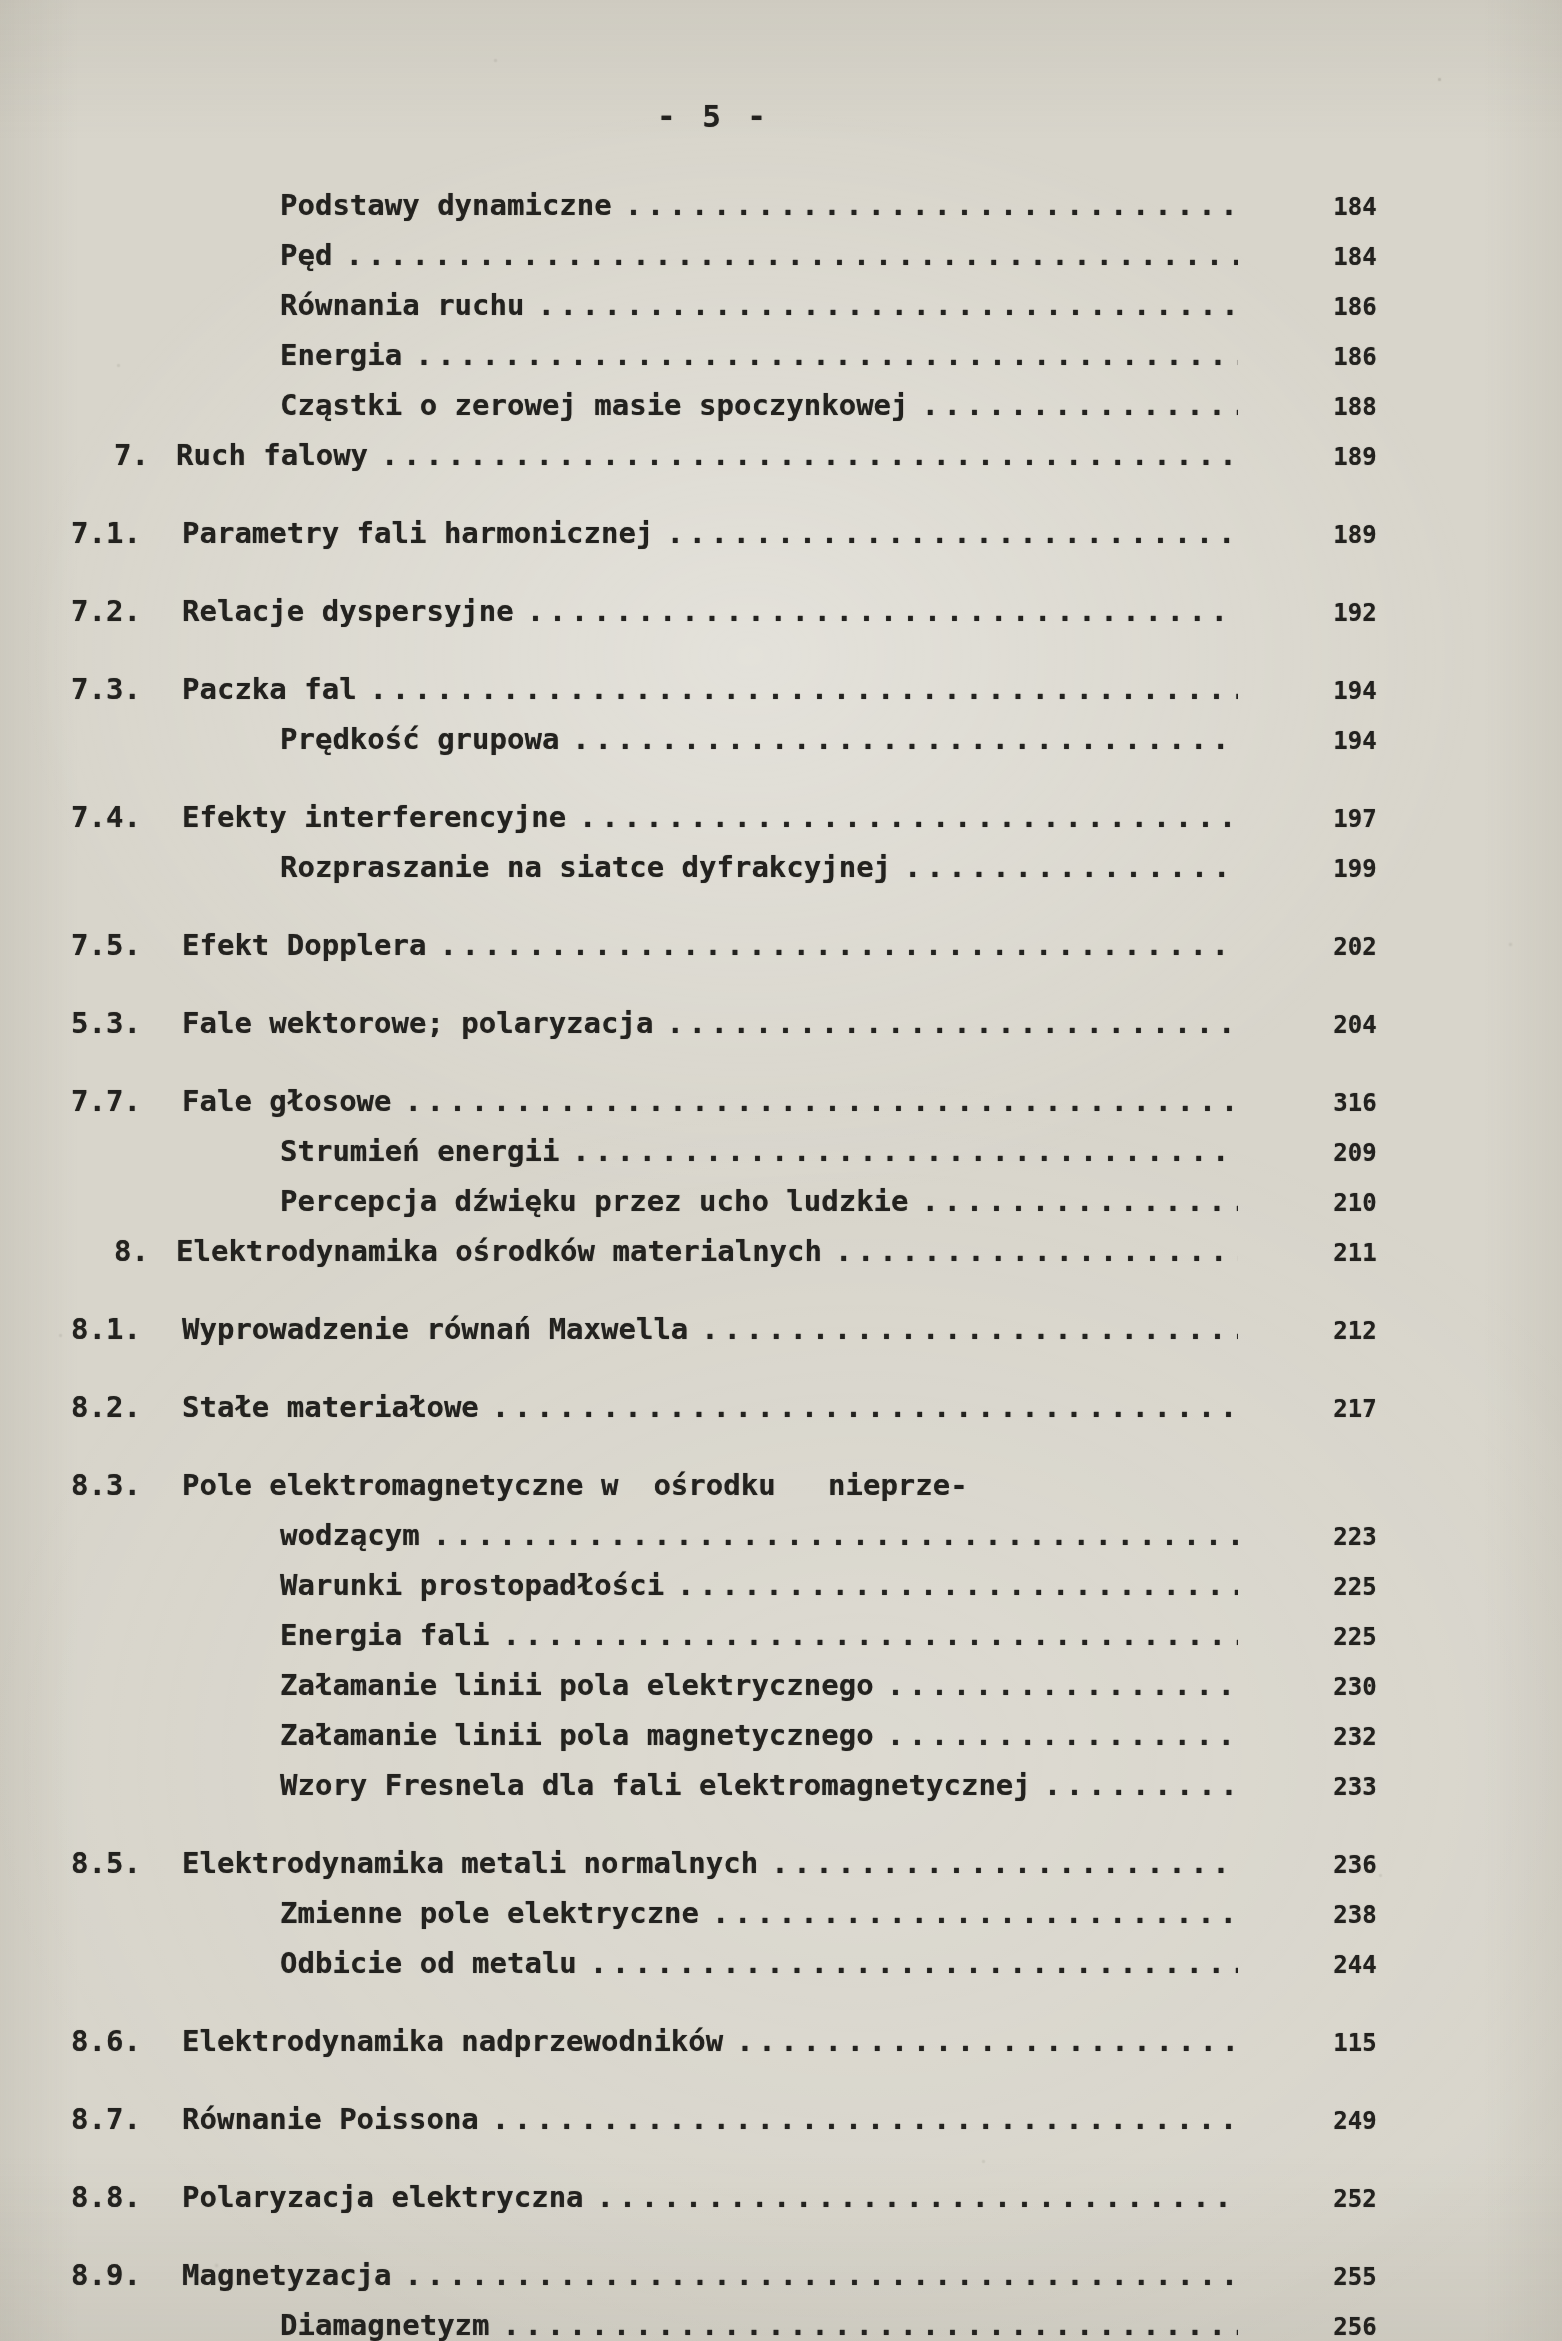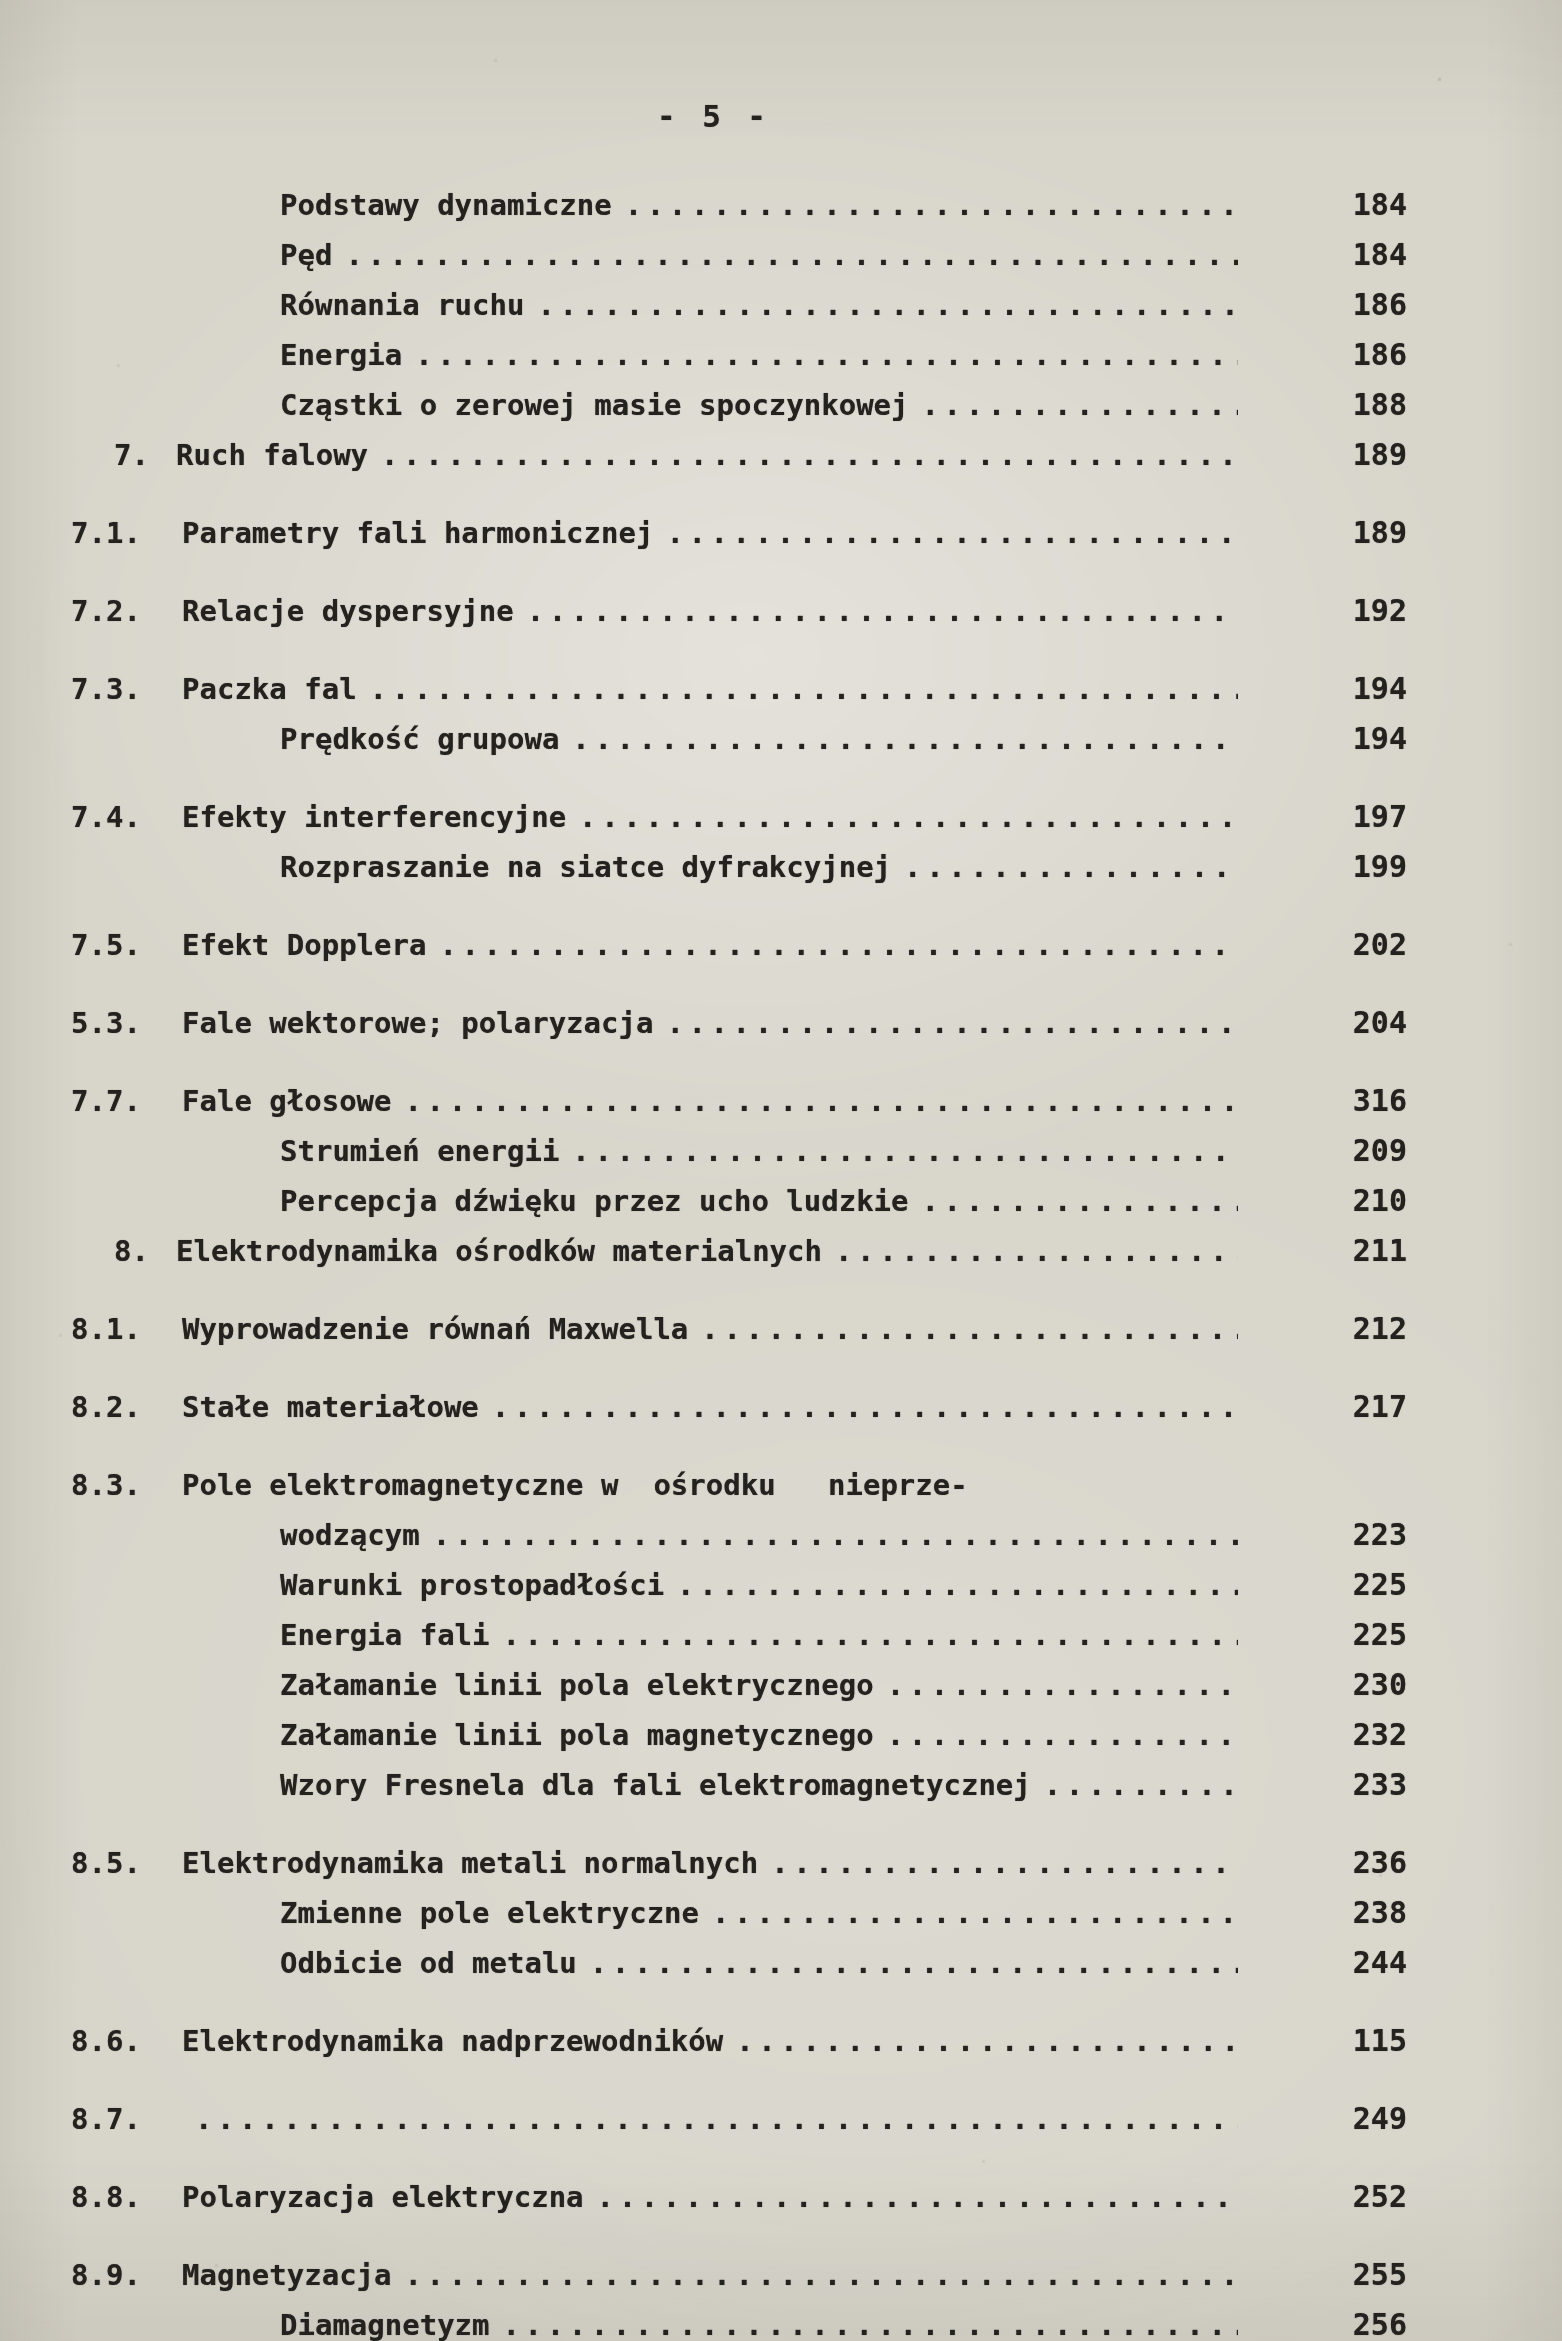--- a/index.html
+++ b/index.html
@@ -68,22 +68,22 @@
   }
   .row .leader::after {
     content: "................................................................................................";
   }
   .row.no-leader .leader::after {
     content: "";
   }
   .row .page {
     flex-shrink: 0;
     width: 104px;
-    text-align: right;
-    font-size: 30px;
+    text-align: center;
+    font-size: 24px;
   }
   .specks {
     position: absolute;
     top: 0; left: 0;
     width: 2.6px; height: 2.6px;
     border-radius: 50%;
     background: transparent;
     box-shadow:
       1438px 78px 1.3px rgba(60,58,50,0.18),
       117px 364px 1.3px rgba(60,58,50,0.10),
@@ -316,20 +316,21 @@
 
   <div class="row ink level-sub">
     <span class="num">8.6.</span>
     <span class="title">Elektrodynamika nadprzewodników</span>
     <span class="leader"></span>
     <span class="page">115</span>
   </div>
 
   <div class="row ink level-sub">
     <span class="num">8.7.</span>
+    <span class="title">Równanie Poissona</span>
     <span class="leader"></span>
     <span class="page">249</span>
   </div>
 
   <div class="row ink level-sub">
     <span class="num">8.8.</span>
     <span class="title">Polaryzacja elektryczna</span>
     <span class="leader"></span>
     <span class="page">252</span>
   </div>

